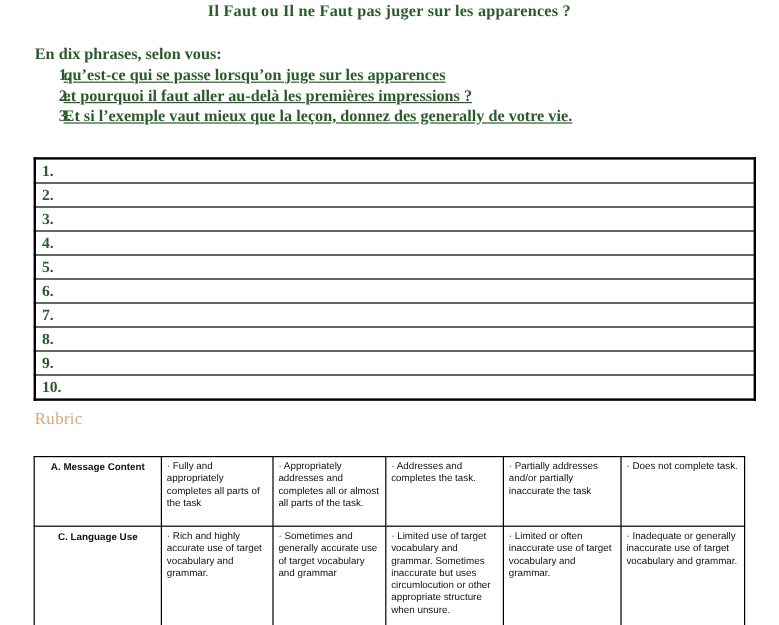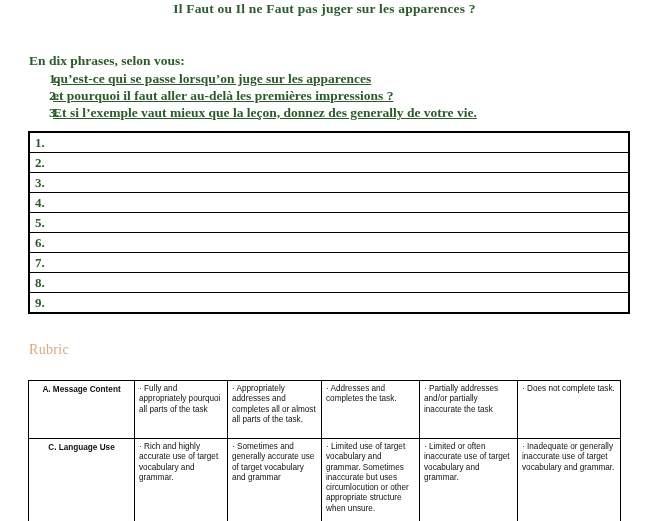--- a/index.html
+++ b/index.html
@@ -42,21 +42,21 @@
     top: 36px;
     left: 29px;
     width: 600px;
     color: #2a5c2a;
     font-family: "Liberation Serif", serif;
     font-weight: bold;
     font-size: 13.5px;
     line-height: 17px;
   }
   .prompt-lead {
-    margin: 16px 0 1px 0;
+    margin: 0 0 1px 0;
   }
   .prompt-list {
     list-style: none;
     margin: 0;
     padding: 0;
   }
   .prompt-list li {
     display: flex;
     align-items: flex-start;
     margin: 0;
@@ -188,38 +188,41 @@
       </tr>
       <tr>
         <td>7.</td>
       </tr>
       <tr>
         <td>8.</td>
       </tr>
       <tr>
         <td>9.</td>
       </tr>
+      <tr>
+        <td>10.</td>
+      </tr>
     </tbody>
   </table>
 
   <div class="rubric-heading">Rubric</div>
 
   <table class="rubric-table">
     <colgroup>
       <col style="width:106px">
       <col style="width:93px">
       <col style="width:94px">
       <col style="width:98px">
       <col style="width:98px">
       <col style="width:103px">
     </colgroup>
     <tbody>
       <tr class="rubric-row-a">
         <td class="rubric-cat">A. Message Content</td>
-        <td>· Fully and appropriately pourquoi all parts of the task</td>
+        <td>· Fully and appropriately completes all parts of the task</td>
         <td>· Appropriately addresses and completes all or almost all parts of the task.</td>
         <td>· Addresses and completes the task.</td>
         <td>· Partially addresses and/or partially inaccurate the task</td>
         <td>· Does not complete task.</td>
       </tr>
       <tr class="rubric-row-c">
         <td class="rubric-cat">C. Language Use</td>
         <td>· Rich and highly accurate use of target vocabulary and grammar.</td>
         <td>· Sometimes and generally accurate use of target vocabulary and grammar</td>
         <td>· Limited use of target vocabulary and grammar. Sometimes inaccurate but uses circumlocution or other appropriate structure when unsure.</td>

